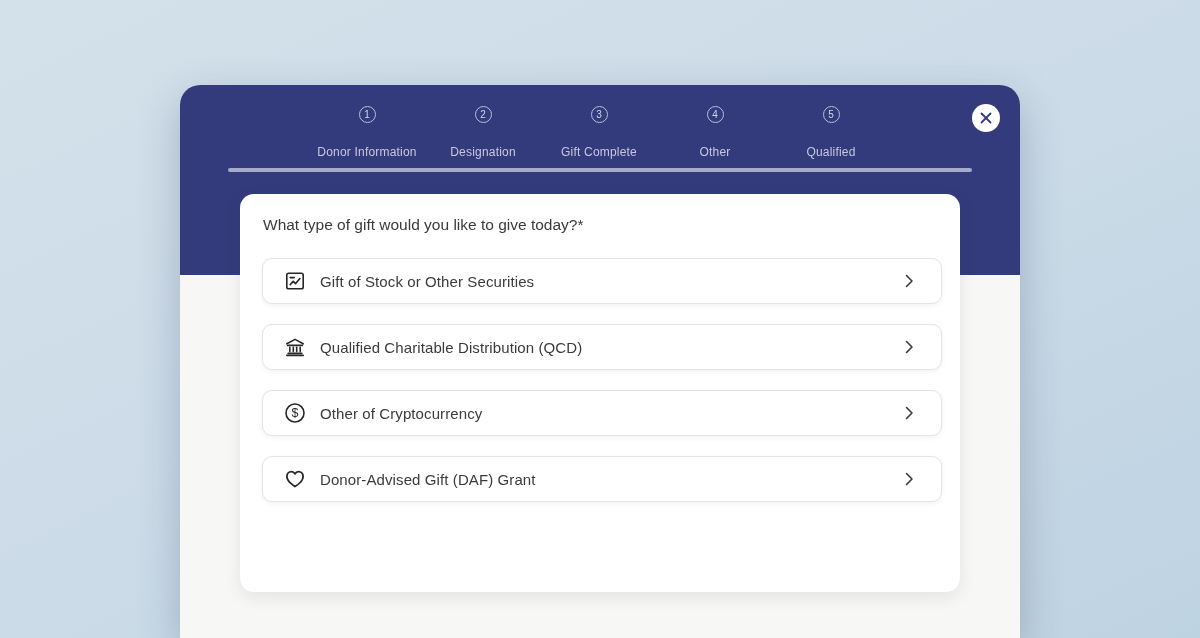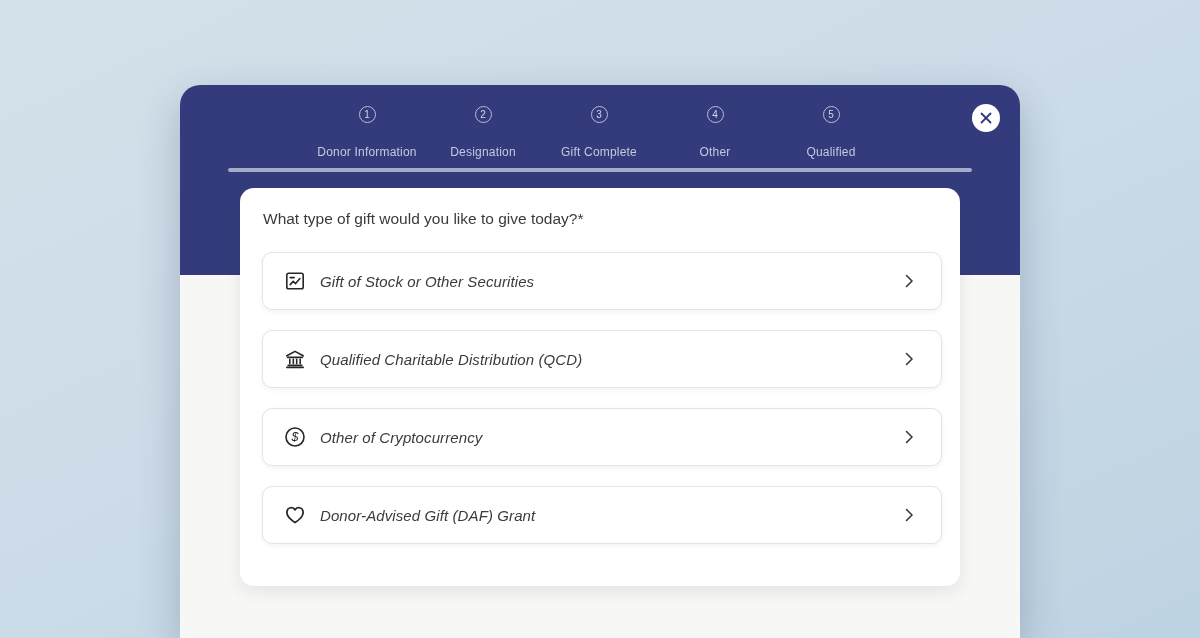--- a/index.html
+++ b/index.html
@@ -67,47 +67,46 @@
   }
   .progress-track {
     position: absolute;
     left: 48px; top: 83px;
     width: 744px; height: 4px;
     border-radius: 2px;
     background: #a6abc9;
   }
   .card {
     position: absolute;
-    left: 60px; top: 103px;
+    left: 60px; top: 109px;
     width: 720px; height: 398px;
     background: #ffffff;
     border-radius: 14px;
     box-shadow: 0 5px 16px rgba(60, 60, 80, 0.10);
     padding: 22px 20px 0 22px;
   }
   .question {
     font-size: 15.5px;
     color: #3b3b3b;
     margin-bottom: 24px;
     padding-left: 1px;
   }
   .option {
-    width: 680px; height: 58px;
+    width: 680px; height: 46px;
     margin-bottom: 20px;
     background: #ffffff;
     border: 1px solid #e4e4e3;
     border-radius: 10px;
     box-shadow: 0 2px 5px rgba(80, 80, 90, 0.07);
     display: flex;
     align-items: center;
     padding: 0 24px 0 20px;
     cursor: pointer;
     font-family: inherit;
     text-align: left;
-    font-style: italic;
   }
   .opt-icon {
     width: 24px; height: 24px;
     flex: 0 0 24px;
     display: flex;
     align-items: center;
     justify-content: center;
   }
   .opt-label {
     flex: 1;

